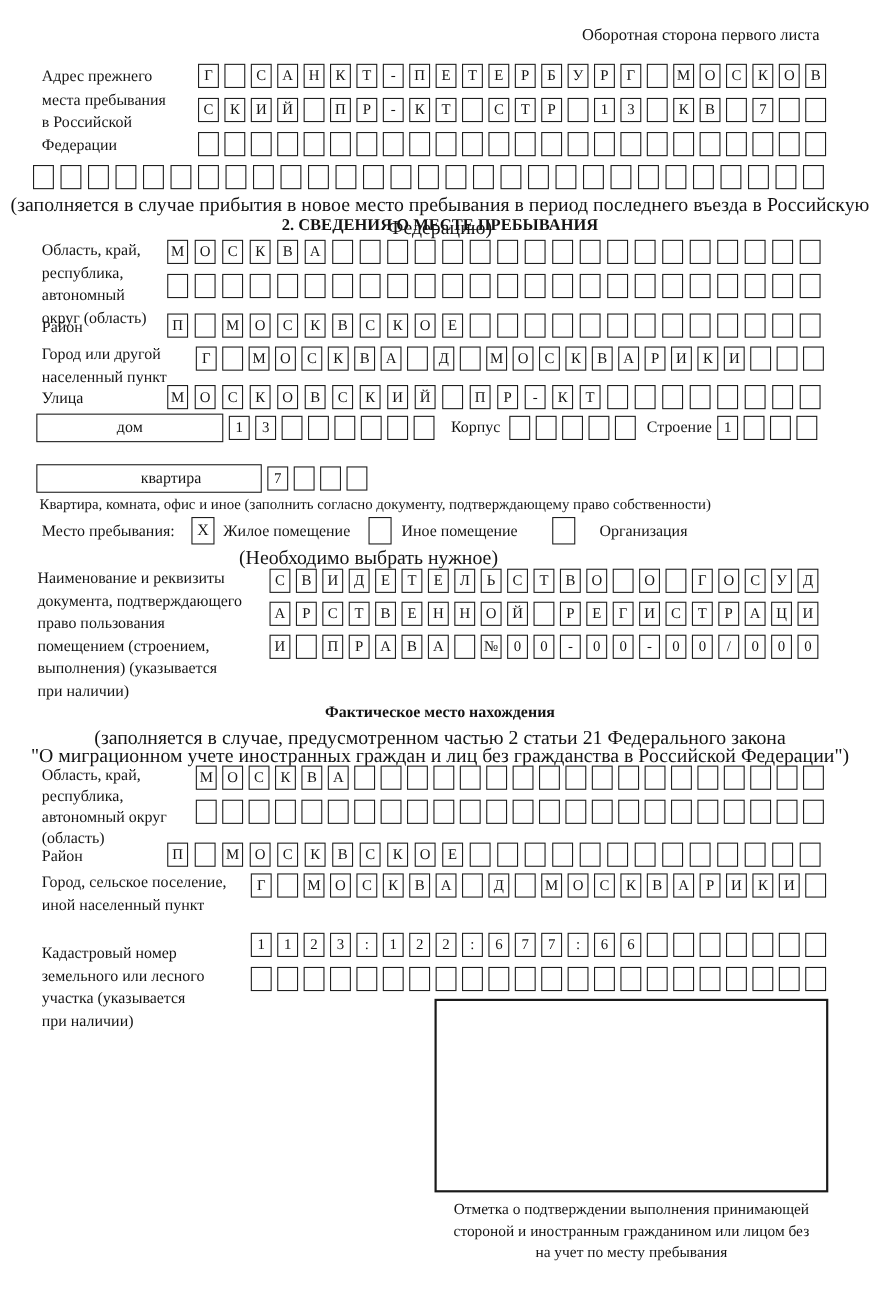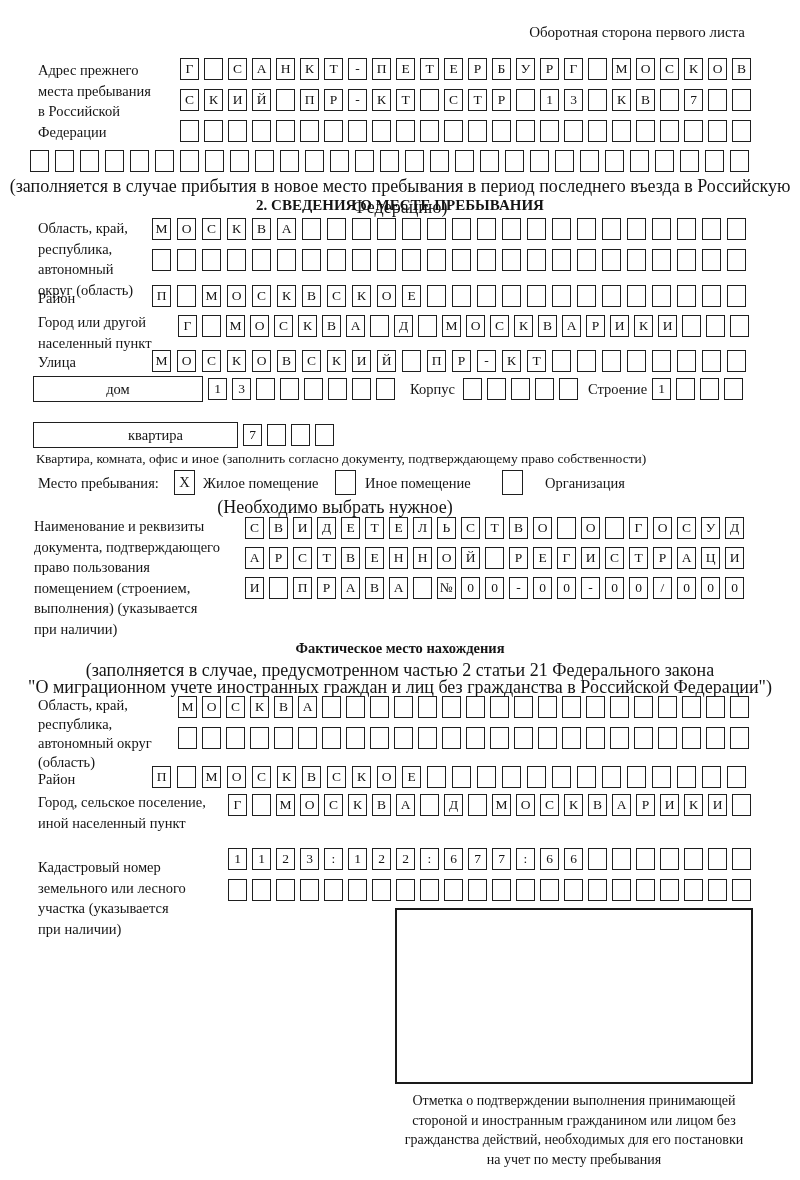--- a/index.html
+++ b/index.html
@@ -590,17 +590,16 @@
       <span class="cell"></span>
       <span class="cell"></span>
       <span class="cell"></span>
       <span class="cell"></span>
     </div>
 
   <div class="abs bigbox" style="top:908px;left:395px;width:358px;height:176px;"></div>
   <div class="abs cap" style="top:1091px;left:390px;width:368px;">
       <div>Отметка о подтверждении выполнения принимающей</div>
       <div>стороной и иностранным гражданином или лицом без</div>
-      <div>гражданства действий, необходимых для его постановки</div>
       <div>на учет по месту пребывания</div>
     </div>
 
 </div>
 
 </body></html>

